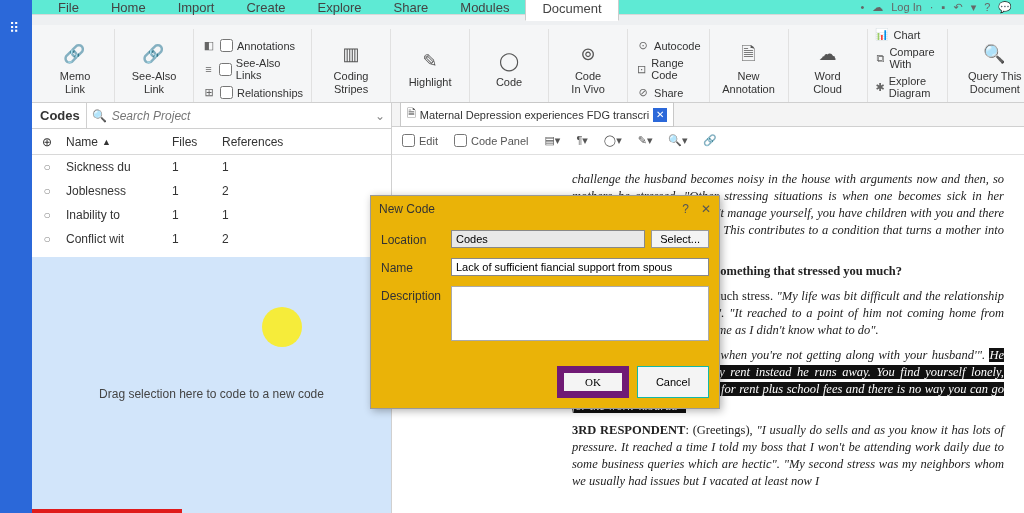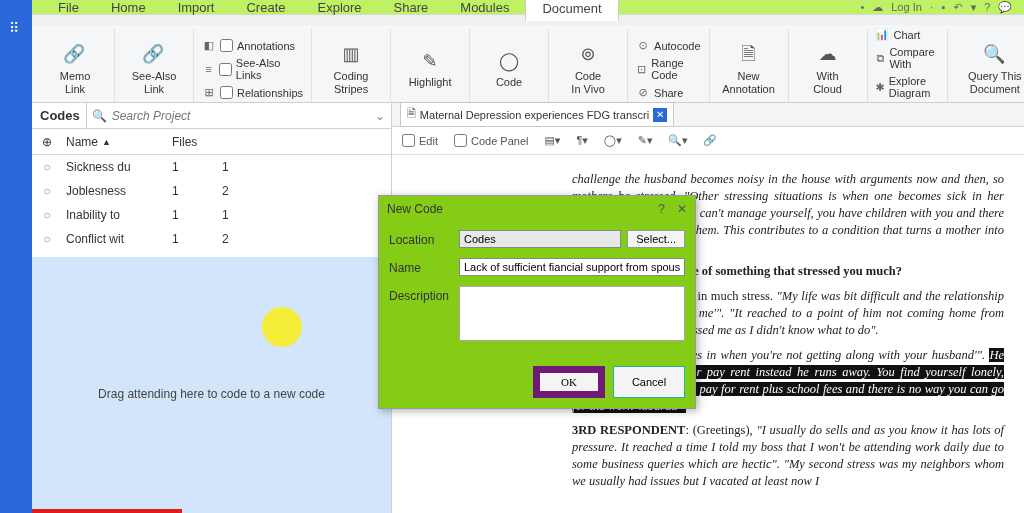--- a/index.html
+++ b/index.html
@@ -1,19 +1,19 @@
 <!DOCTYPE html>
 <html><head>
 <meta charset="utf-8">
 <style>
   * { box-sizing: border-box; margin: 0; padding: 0; }
   body { font-family: "Segoe UI", Arial, sans-serif; font-size: 12px; background: #eef0f2; width: 1024px; height: 513px; overflow: hidden; position: relative; color: #333; }
   .sidebar-strip { position: absolute; left: 0; top: 0; width: 32px; height: 513px; background: #2b68d9; }
   .sidebar-strip .grip { color: #fff; font-size: 14px; margin: 20px 9px; }
-  .topmost { position: absolute; left: 32px; top: 0; right: 0; height: 15px; background: #bef264; border-bottom: 1px solid #d8d8d8; display: flex; align-items: center; gap: 16px; }
+  .topmost { position: absolute; left: 32px; top: 0; right: 0; height: 15px; background: #5eead4; border-bottom: 1px solid #d8d8d8; display: flex; align-items: center; gap: 16px; }
   .tabs { display: flex; margin-left: 10px; }
   .tab { padding: 5px 16px 4px; font-size: 13px; color: #444; cursor: pointer; }
   .tab.active { background: #fff; border: 1px solid #ccc; border-bottom: 1px solid #fff; margin-bottom: -1px; }
   .right-icons { margin-left: auto; display: flex; align-items: center; gap: 8px; padding-right: 12px; font-size: 11px; color: #666; }
   .right-icons span { cursor: pointer; }
 
   .ribbon { position: absolute; left: 32px; top: 25px; right: 0; height: 78px; background: #f5f6f7; border-bottom: 1px solid #cfcfcf; display: flex; align-items: stretch; padding: 4px 4px 0; }
   .group { display: flex; flex-direction: column; align-items: center; justify-content: flex-end; padding: 2px 8px; border-right: 1px solid #e1e1e1; }
   .group:last-child { border-right: none; }
   .big-btn { display: flex; flex-direction: column; align-items: center; justify-content: center; width: 62px; height: 60px; cursor: pointer; font-size: 11px; text-align: center; line-height: 1.2; }
@@ -48,21 +48,21 @@
   .doc-tab .close { background: #2b68d9; color: #fff; width: 14px; height: 14px; display: inline-flex; align-items: center; justify-content: center; font-size: 10px; }
   .doc-toolbar { height: 28px; border-bottom: 1px solid #e0e0e0; display: flex; align-items: center; gap: 16px; padding-left: 10px; font-size: 11px; color: #555; }
   .doc-toolbar .tb-item { display: flex; align-items: center; gap: 4px; cursor: pointer; }
   .doc-toolbar input[type=checkbox] { margin: 0; }
   .doc-body { flex: 1; overflow: hidden; padding: 16px 20px 0 180px; font-family: Georgia, 'Times New Roman', serif; font-size: 12.5px; color: #222; text-align: justify; line-height: 1.35; }
   .doc-body p { margin-bottom: 8px; }
   .hl { background: #111; color: #fff; font-style: italic; }
   .bold { font-weight: bold; }
   .ital { font-style: italic; }
 
-  .dialog { position: absolute; left: 378px; top: 195px; width: 318px; background: #84cc16; border: 1px solid #999; box-shadow: 2px 2px 8px rgba(0,0,0,.3); font-size: 12px; }
+  .dialog { position: absolute; left: 370px; top: 195px; width: 350px; background: #eab308; border: 1px solid #999; box-shadow: 2px 2px 8px rgba(0,0,0,.3); font-size: 12px; }
   .dlg-title { display: flex; align-items: center; justify-content: space-between; padding: 6px 8px; }
   .dlg-title .r { display: flex; gap: 12px; color: #555; }
   .dlg-body { padding: 8px 10px 4px; }
   .dlg-row { display: flex; align-items: flex-start; margin-bottom: 10px; }
   .dlg-label { width: 70px; padding-top: 3px; }
   .dlg-field { flex: 1; }
   .dlg-field input[type=text] { width: 100%; padding: 2px 4px; border: 1px solid #888; font-size: 11px; }
   .dlg-field .loc-row { display: flex; gap: 6px; }
   .dlg-field .loc-row input { flex: 1; background: #e8e8e8; }
   .dlg-field textarea { width: 100%; height: 55px; border: 1px solid #aaa; background: #fff; resize: none; }
@@ -183,21 +183,21 @@
   <div class="group">
     <div class="big-btn">
         <span class="ic">🗎</span>
         <span style="white-space:pre-line">New
 Annotation</span>
       </div>
   </div>
   <div class="group">
     <div class="big-btn">
         <span class="ic">☁</span>
-        <span style="white-space:pre-line">With
+        <span style="white-space:pre-line">Word
 Cloud</span>
       </div>
   </div>
   <div class="group">
     <div class="mini-col">
       <div class="mini-btn">
           <span class="mini-ic">📊</span>
           <span>Chart</span>
         </div>
       <div class="mini-btn">
@@ -229,20 +229,21 @@
       <span class="chev">⌄</span>
     </div>
   </div>
   <div class="grid-head">
     <div class="gh-c1">⊕</div>
     <div class="gh-name">
         <span>Name</span> 
         <span style="font-size:9px">▲</span>
       </div>
     <div class="gh-files">Files</div>
+    <div class="gh-refs">References</div>
   </div>
   <div id="codes-rows">
       <div class="grid-row">
         <div class="rc1">○</div>
         <div class="rname">Sickness du</div>
         <div class="rfiles">1</div>
         <div class="rrefs">1</div>
       </div>
       <div class="grid-row">
         <div class="rc1">○</div>
@@ -258,21 +259,21 @@
       </div>
       <div class="grid-row">
         <div class="rc1">○</div>
         <div class="rname">Conflict wit</div>
         <div class="rfiles">1</div>
         <div class="rrefs">2</div>
       </div>
     </div>
   <div class="drop-zone">
     <div class="yellow-dot"></div>
-    <span>Drag attending here to code to a new code</span>
+    <span>Drag selection here to code to a new code</span>
   </div>
 </div>
 
 <div class="doc-area">
   <div class="doc-tabs">
     <div class="doc-tab">
       <span>🗎</span>
       <span>Maternal Depression experiences FDG transcri</span>
       <span class="close">✕</span>
     </div>

